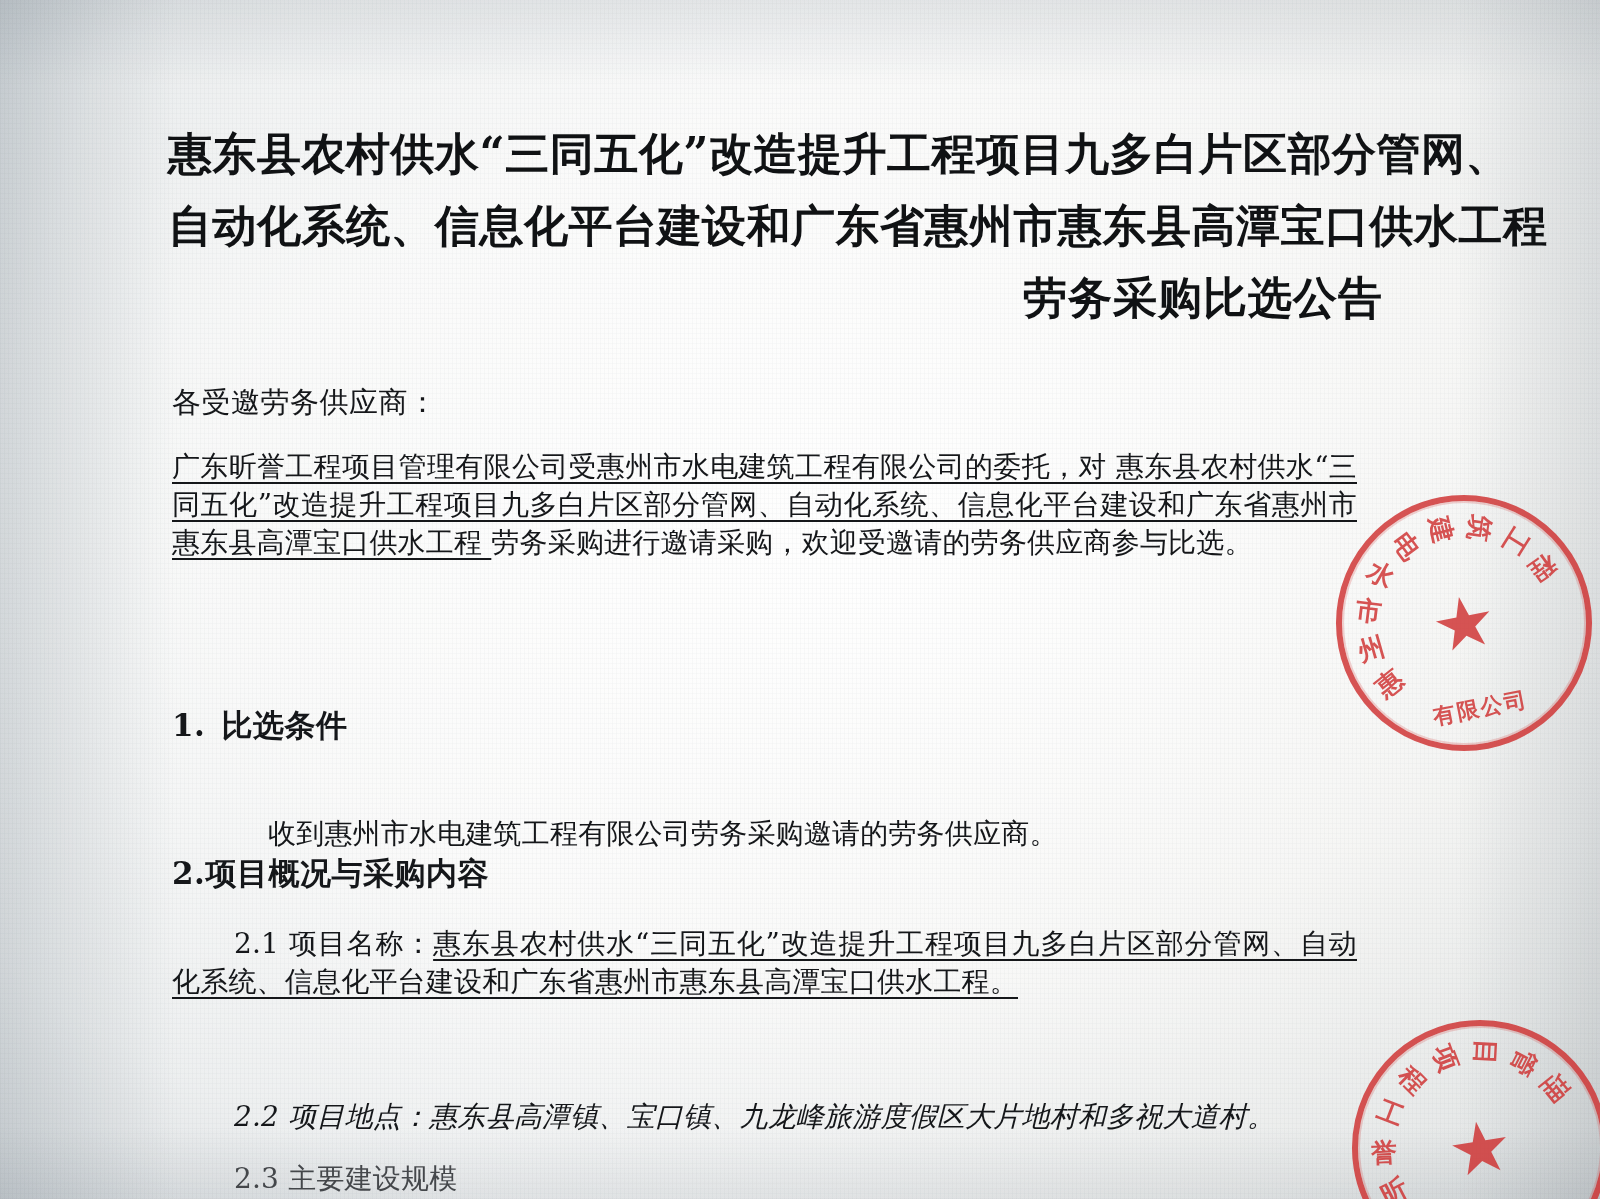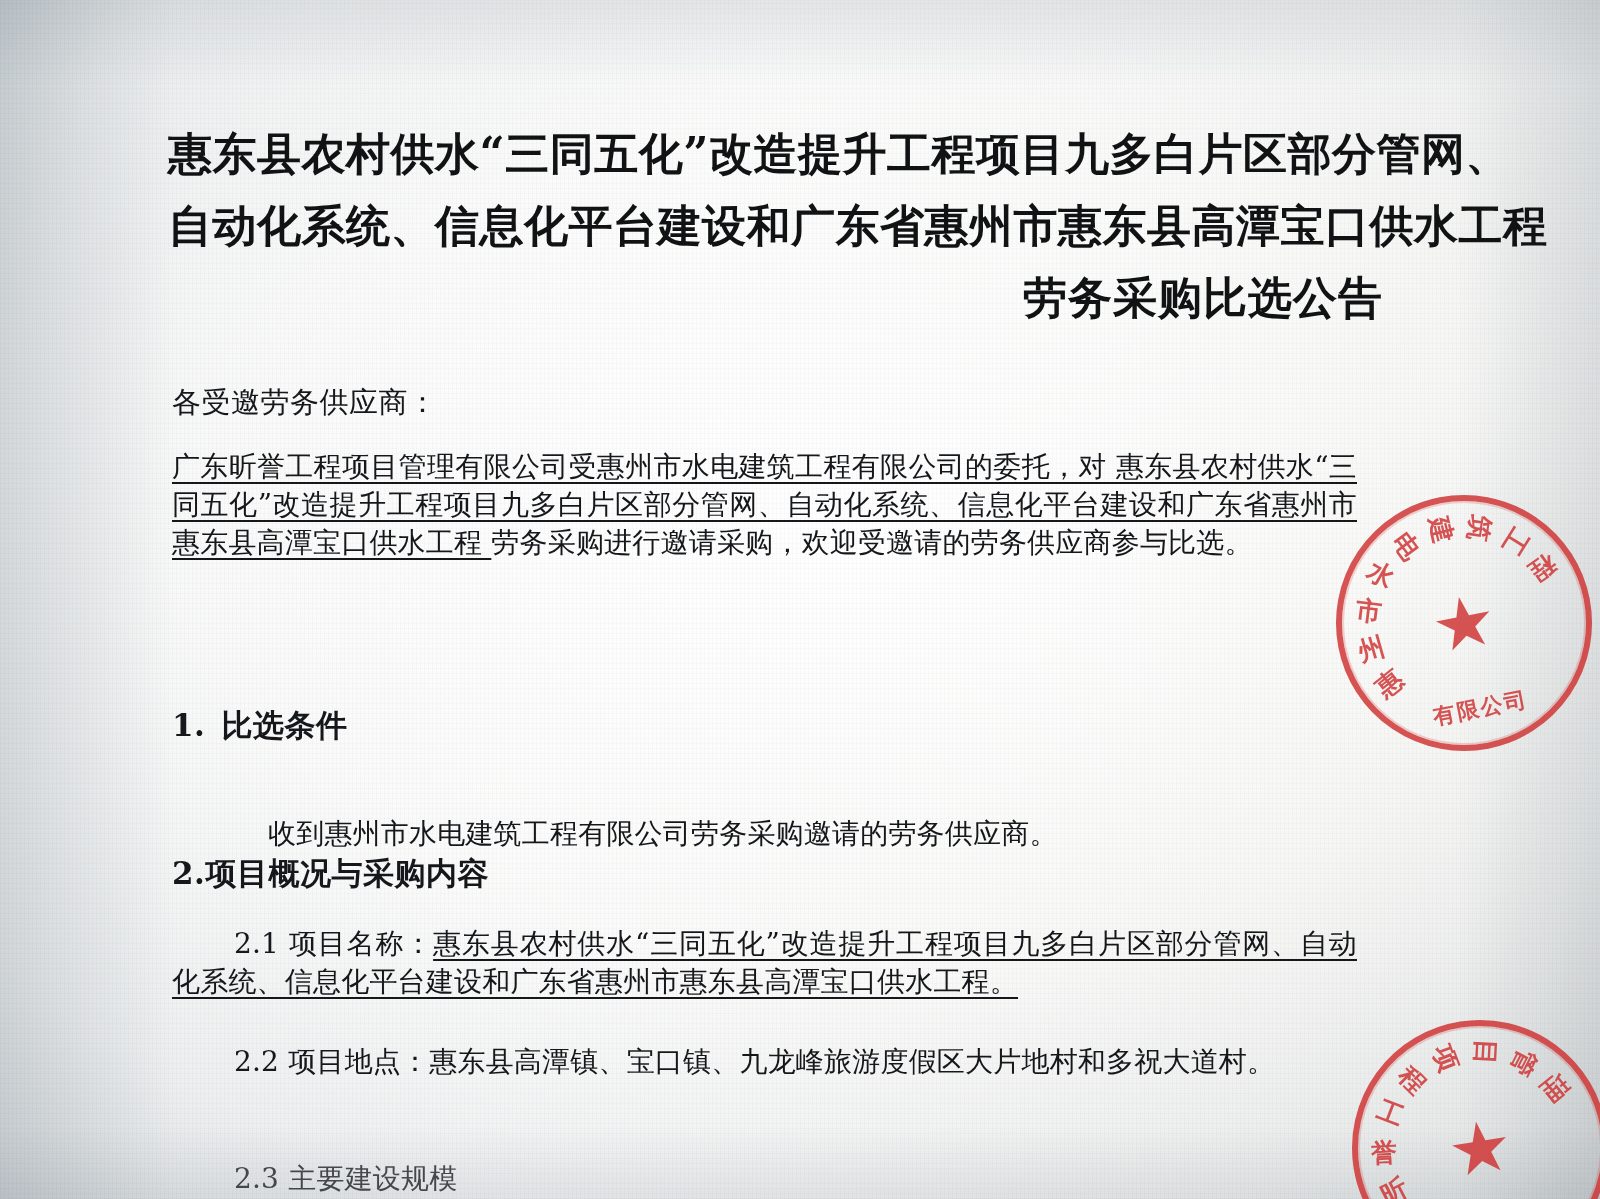--- a/index.html
+++ b/index.html
@@ -131,24 +131,25 @@
   }
   #p21 .lead { padding-left: 62px; margin-top: 28px; }
   #p21 .u {
     text-decoration: underline;
     text-underline-offset: 6px;
     text-decoration-thickness: 1.5px;
   }
 
   #p22 {
     left: 172px;
-    top: 1043px;
+    top: 1098px;
     width: 1185px;
     text-align: justify;
     text-justify: inter-ideograph;
+    font-style: italic;
   }
   #p22 .lead { padding-left: 62px; }
 
   #p23 {
     left: 172px;
     top: 1160px;
     width: 1185px;
     color: #2a2d31;
     opacity: .85;
   }

